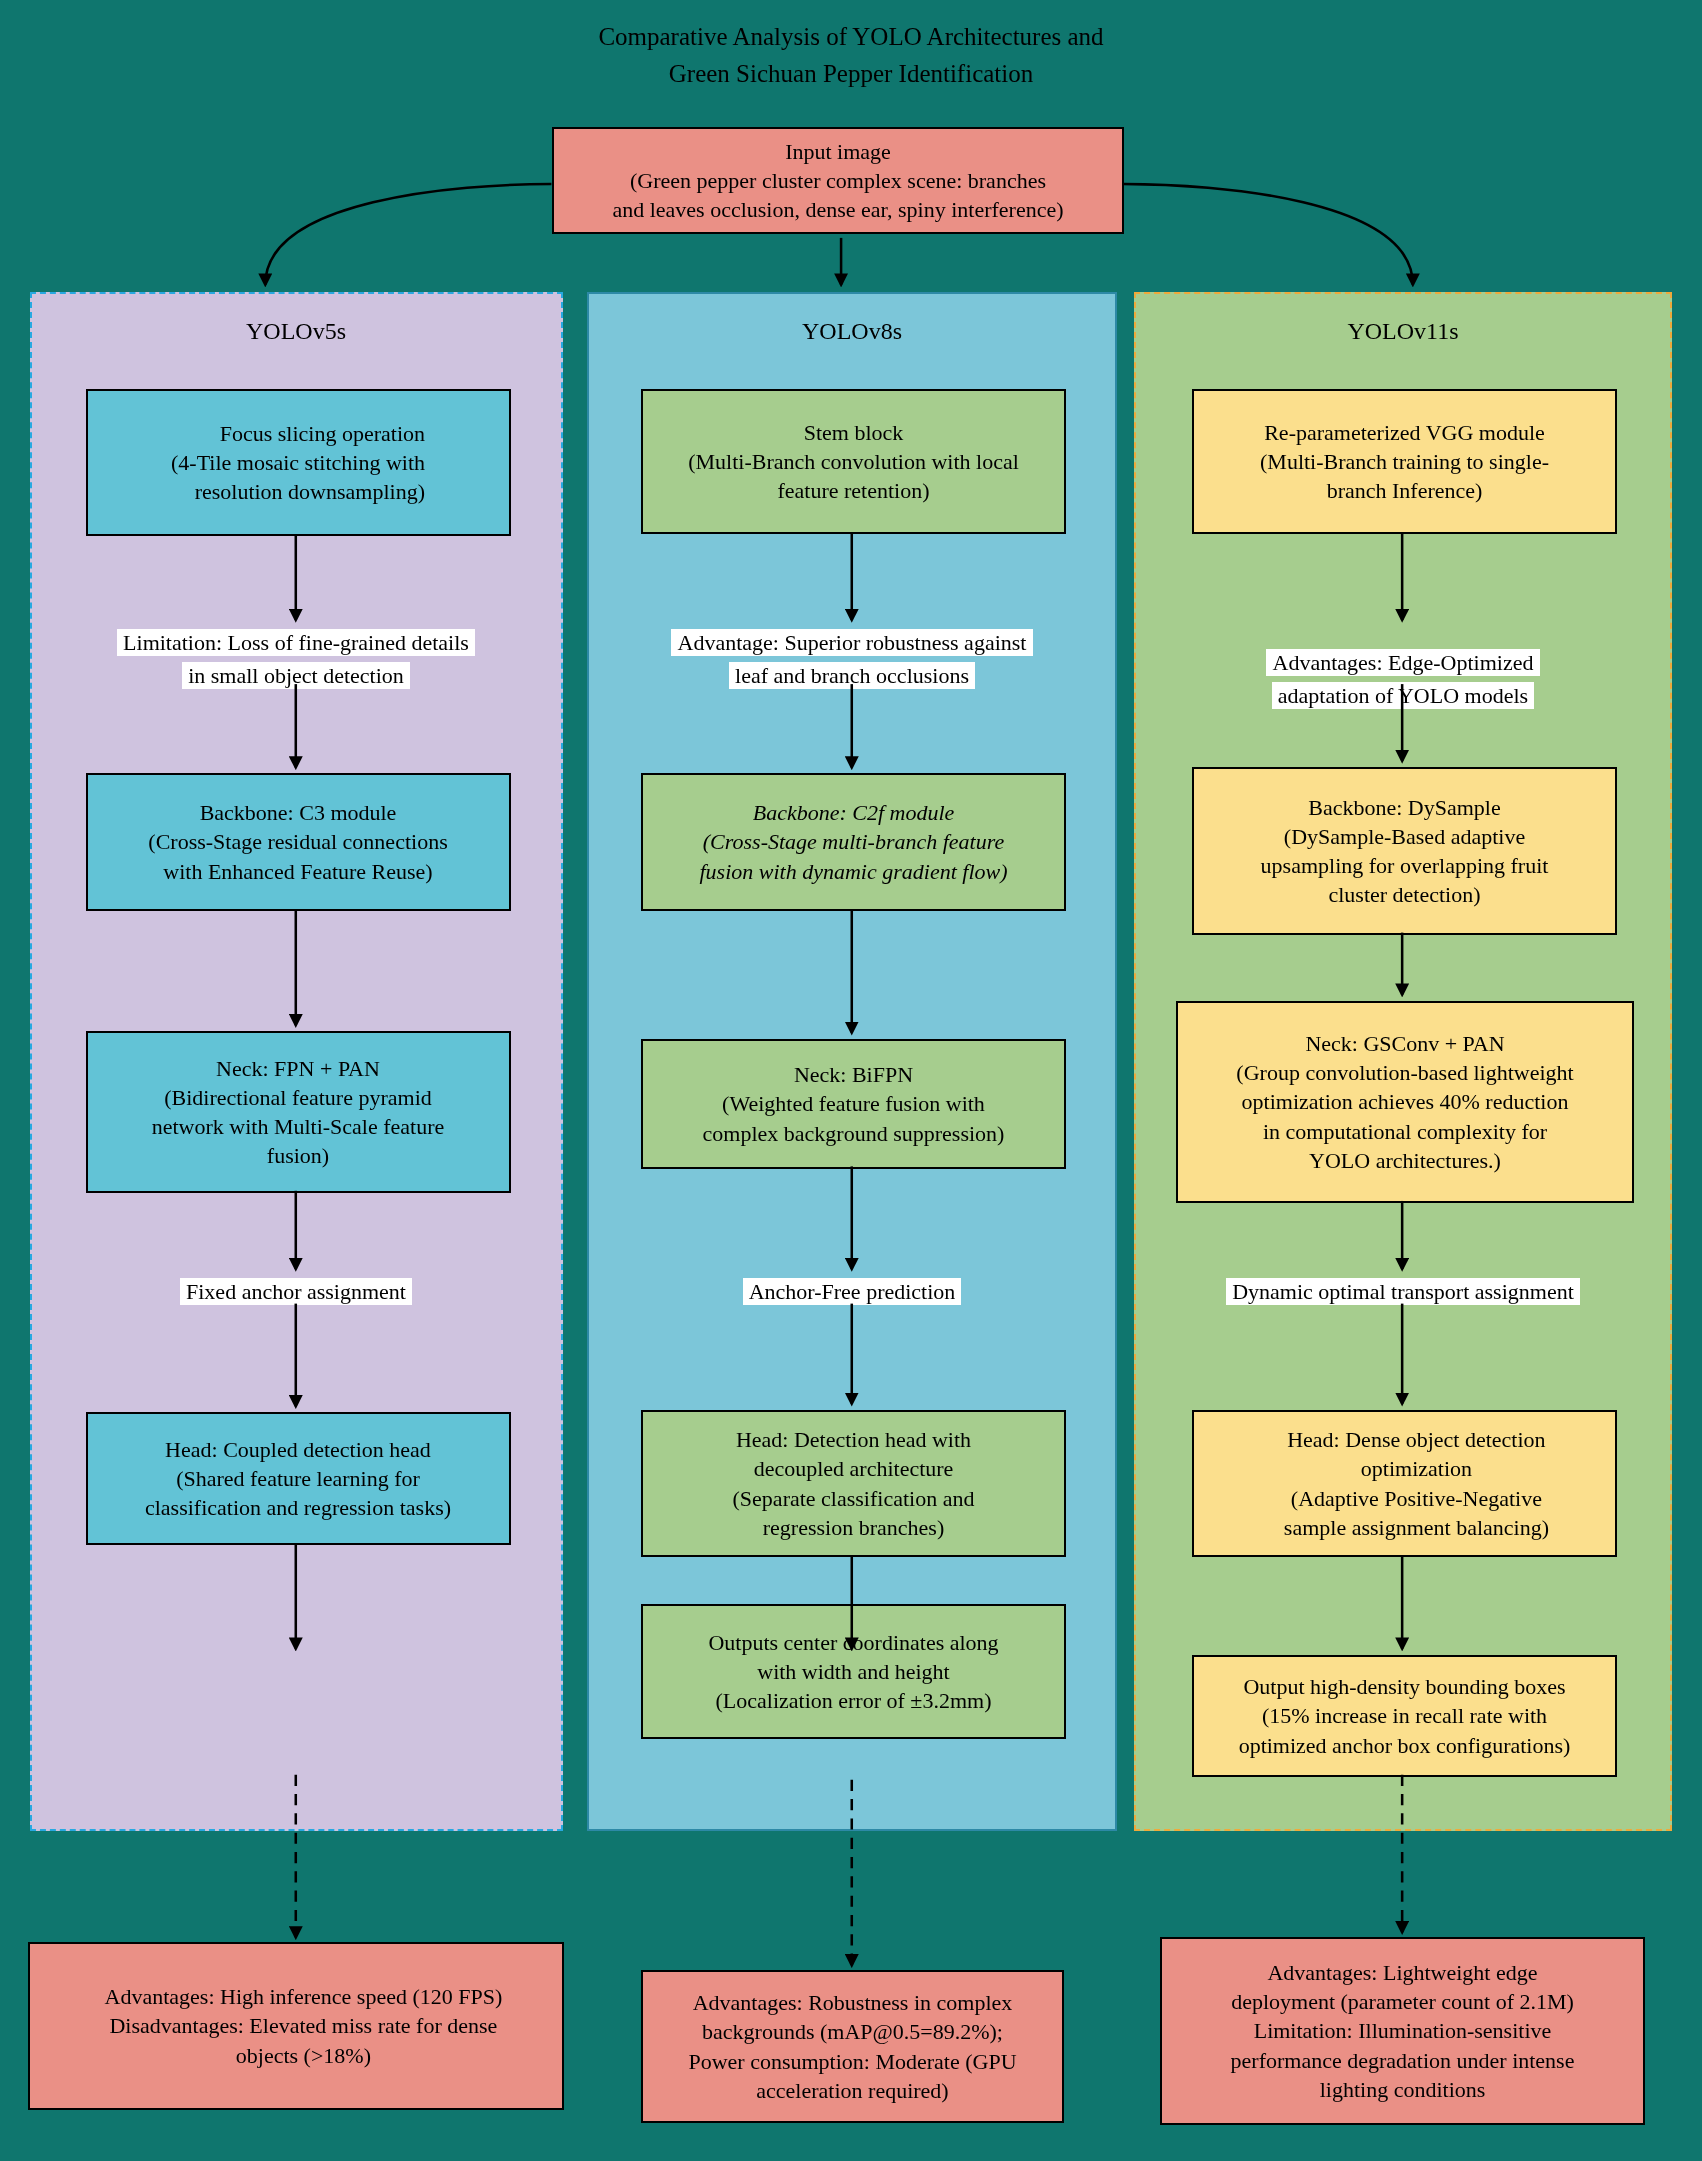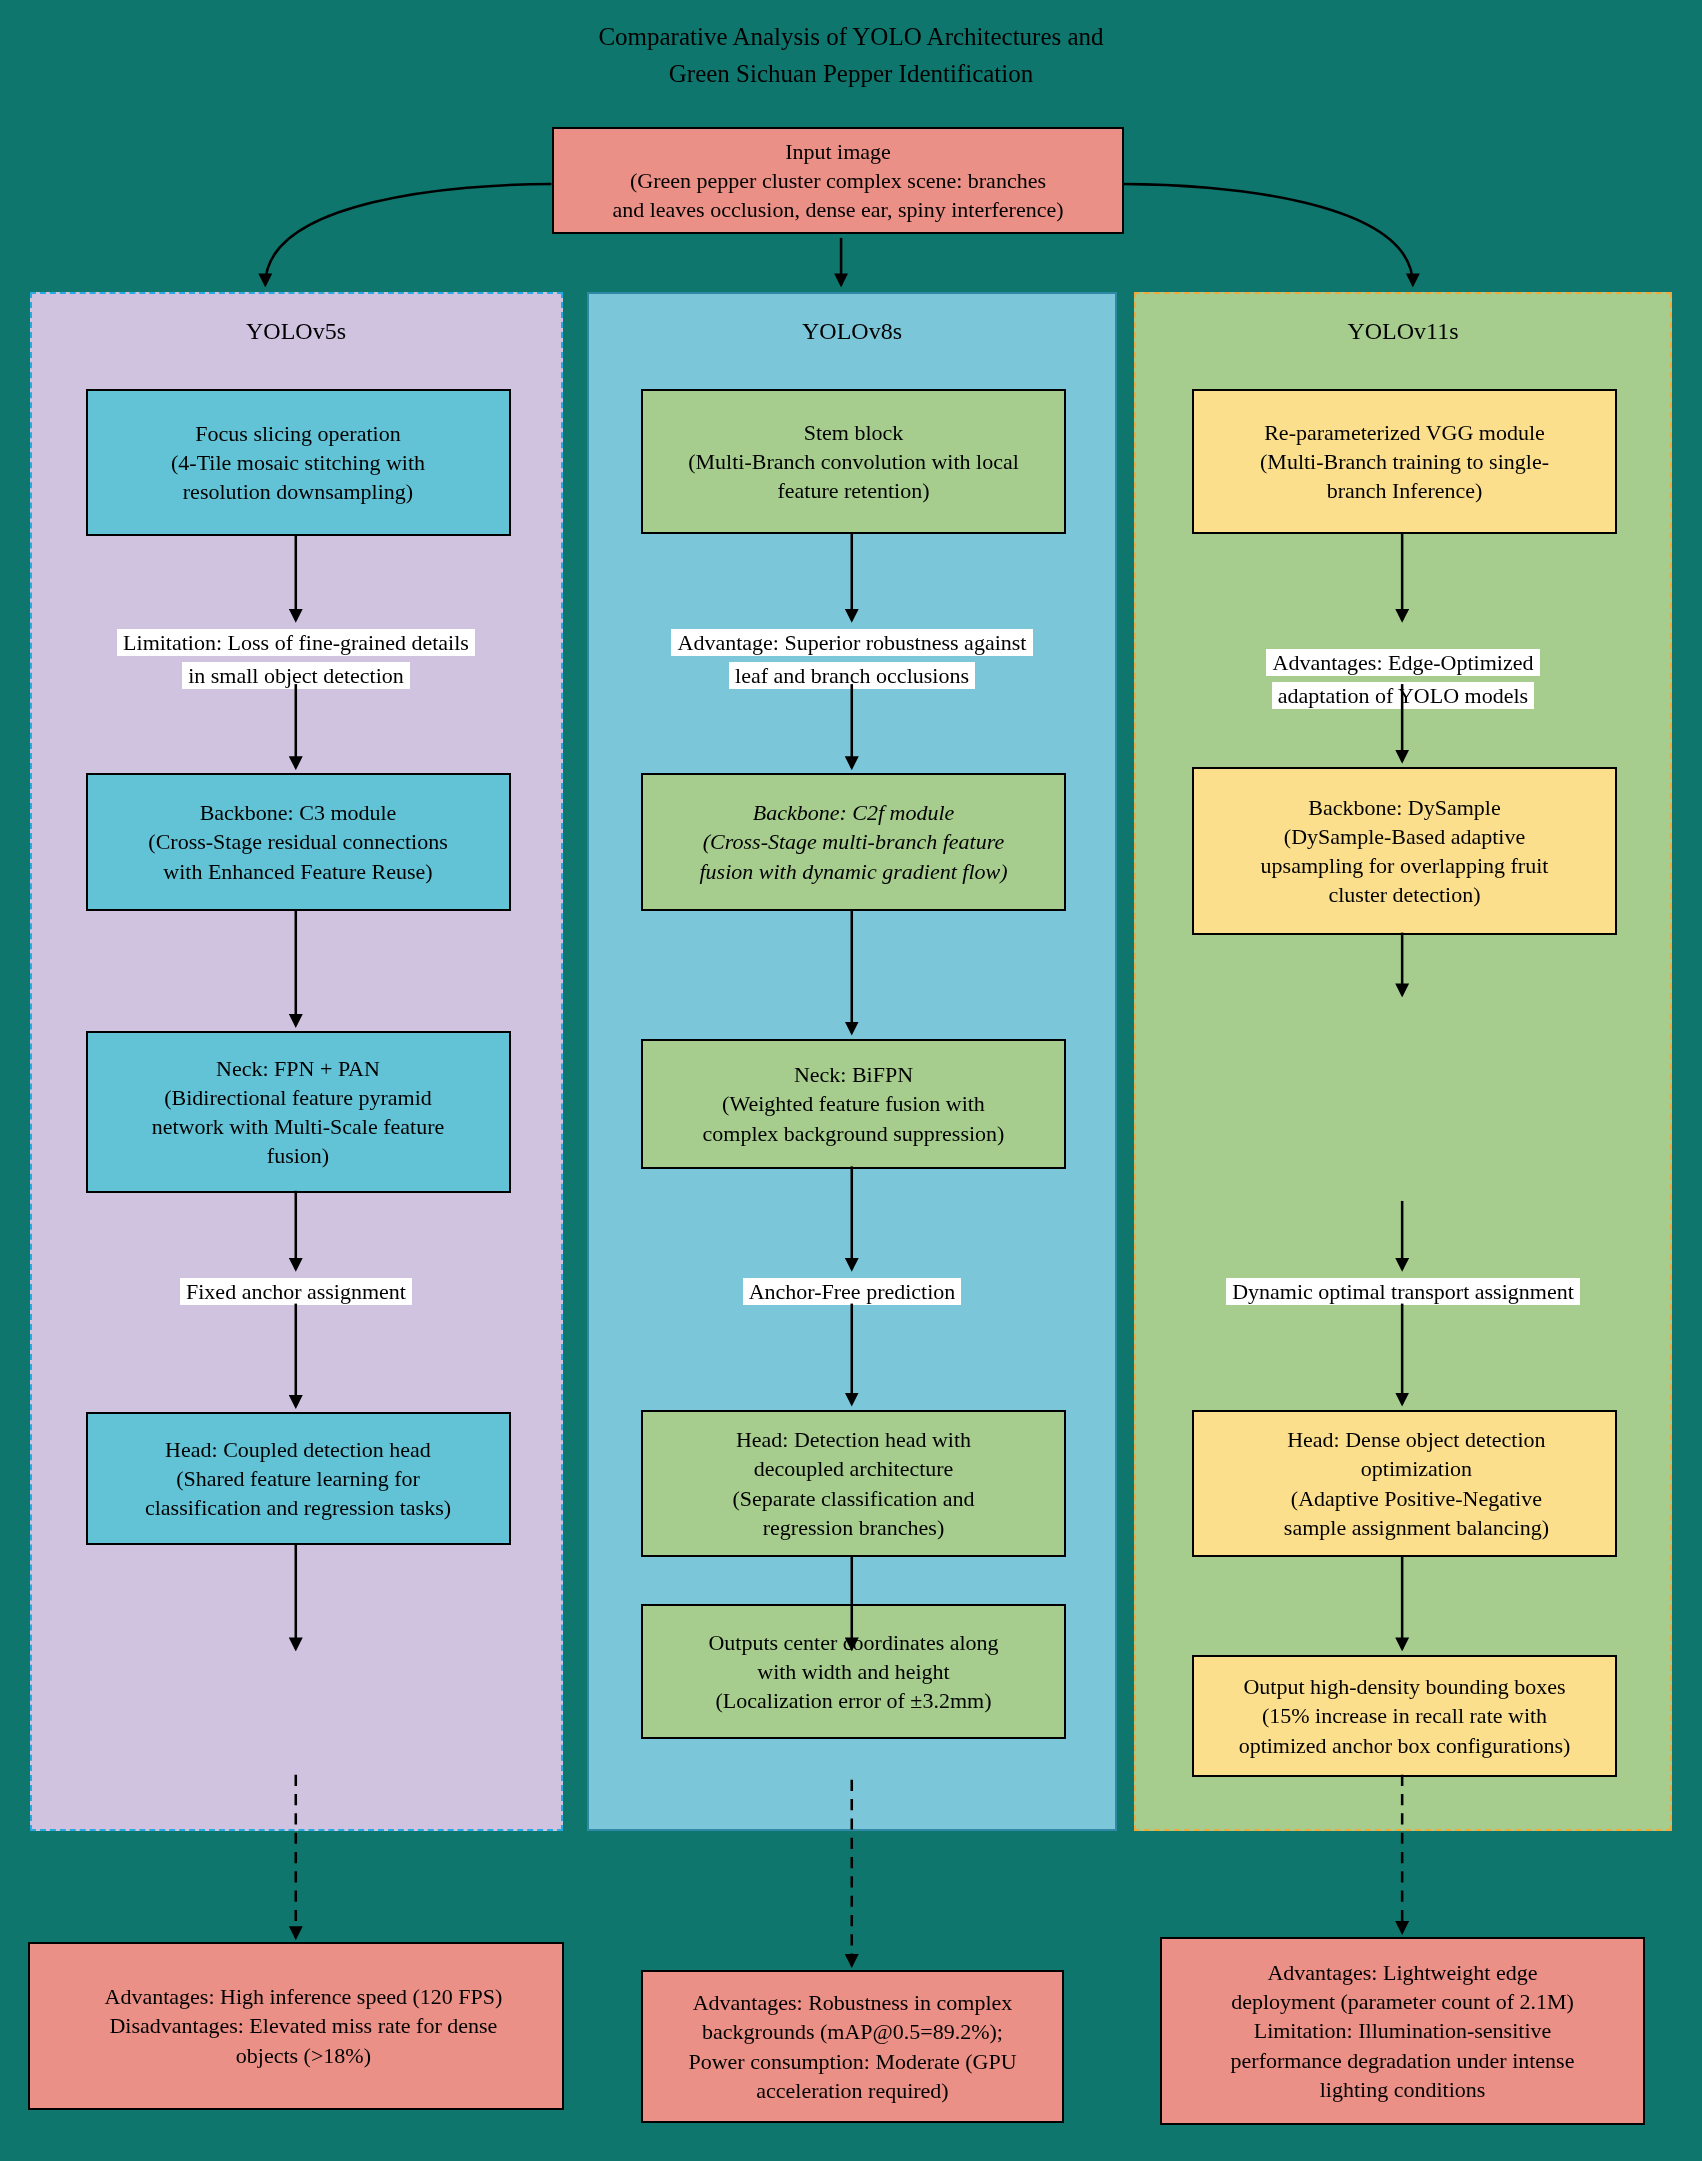--- a/index.html
+++ b/index.html
@@ -43,21 +43,21 @@
 
   <div class="title">Comparative Analysis of YOLO Architectures and
 Green Sichuan Pepper Identification</div>
 
   <div class="node input-node">Input image
 (Green pepper cluster complex scene: branches
 and leaves occlusion, dense ear, spiny interference)</div>
 
   <div class="panel panel1">
     <div class="col-header">YOLOv5s</div>
-    <div class="node box-cyan" style="left:54px; top:95px; width:425px; height:147px;">Focus slicing operation
+    <div class="node box-cyan" style="left:54px; top:95px; width:425px; height:147px;text-align:right;">Focus slicing operation
 (4-Tile mosaic stitching with
 resolution downsampling)</div>
     <div class="flow-note" style="top:332px;"><span class="note-text">Limitation: Loss of fine-grained details
 in small object detection</span></div>
     <div class="node box-cyan" style="left:54px; top:479px; width:425px; height:138px;">Backbone: C3 module
 (Cross-Stage residual connections
 with Enhanced Feature Reuse)</div>
     <div class="node box-cyan" style="left:54px; top:737px; width:425px; height:162px;">Neck: FPN + PAN
 (Bidirectional feature pyramid
 network with Multi-Scale feature
@@ -95,20 +95,25 @@
     <div class="col-header">YOLOv11s</div>
     <div class="node box-yellow" style="left:56px; top:95px; width:425px; height:145px;">Re-parameterized VGG module
 (Multi-Branch training to single-
 branch Inference)</div>
     <div class="flow-note" style="top:352px;"><span class="note-text">Advantages: Edge-Optimized
 adaptation of YOLO models</span></div>
     <div class="node box-yellow" style="left:56px; top:473px; width:425px; height:168px;">Backbone: DySample
 (DySample-Based adaptive
 upsampling for overlapping fruit
 cluster detection)</div>
+    <div class="node box-yellow" style="left:40px; top:707px; width:458px; height:202px;">Neck: GSConv + PAN
+(Group convolution-based lightweight
+optimization achieves 40% reduction
+in computational complexity for
+YOLO architectures.)</div>
     <div class="flow-note" style="top:981px;"><span class="note-text">Dynamic optimal transport assignment</span></div>
     <div class="node box-yellow" style="left:56px; top:1116px; width:425px; height:147px;padding-left:33px;">Head: Dense object detection
 optimization
 (Adaptive Positive-Negative
 sample assignment balancing)</div>
     <div class="node box-yellow" style="left:56px; top:1361px; width:425px; height:122px;">Output high-density bounding boxes
 (15% increase in recall rate with
 optimized anchor box configurations)</div>
   </div>
 

